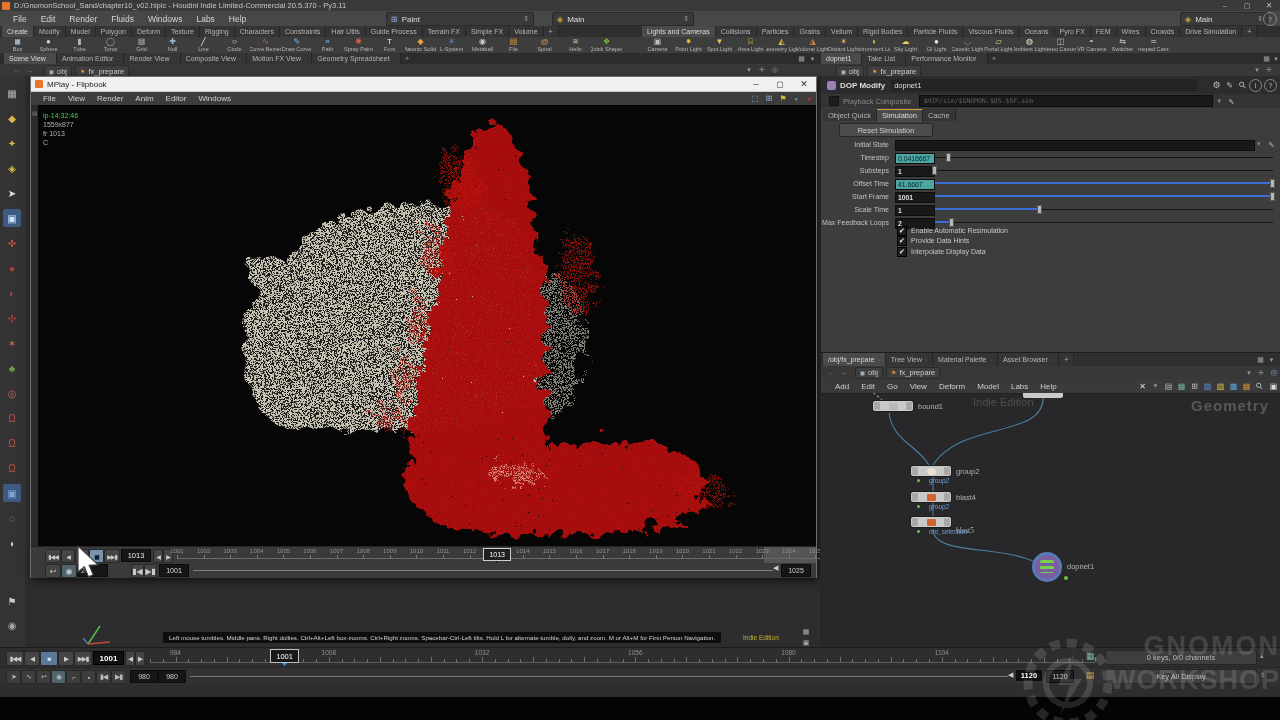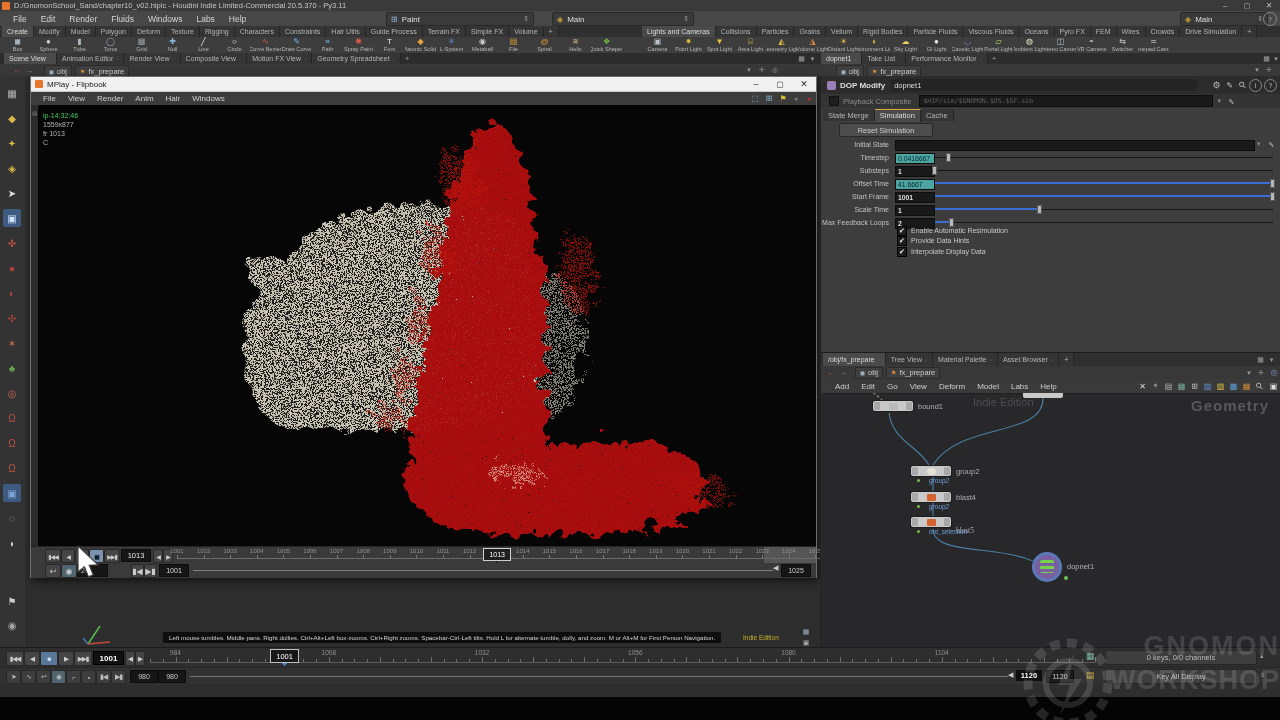--- a/index.html
+++ b/index.html
@@ -388,21 +388,21 @@
       <span class="glyph" style="width:24px;font-size:9px;color:#333;">–</span>
       <span class="glyph" style="width:24px;font-size:8px;color:#333;">▢</span>
       <span class="glyph" style="width:24px;font-size:9px;color:#333;">✕</span>
     </div>
     <div class="flexrow" style="height:13px;background:#3c3c3c;border-bottom:1px solid #272727;">
       <div id="mplay-menus" class="flexrow" style="font-size:8px;color:#cfcfcf;margin-left:6px;">
           <div style="padding: 0px 6px;">File</div>
           <div style="padding: 0px 6px;">View</div>
           <div style="padding: 0px 6px;">Render</div>
           <div style="padding: 0px 6px;">Anim</div>
-          <div style="padding: 0px 6px;">Hair</div>
+          <div style="padding: 0px 6px;">Editor</div>
           <div style="padding: 0px 6px;">Windows</div>
         </div>
       <span style="flex:1"></span>
       <span class="glyph" style="width:14px;font-size:8px;color:#8fb3d9;">⬚</span>
       <span class="glyph" style="width:14px;font-size:8px;color:#8fb3d9;">⊞</span>
       <span class="glyph" style="width:14px;font-size:8px;color:#d9c23a;">⚑</span>
       <span class="glyph" style="width:12px;font-size:7px;color:#777;">●</span>
       <span class="glyph" style="width:14px;font-size:7px;color:#b03030;">●</span>
     </div>
     <div style="height:1px;background:#2f8f46;"></div>
@@ -570,21 +570,21 @@
       <span class="glyph" style="width:11px;height:11px;border:1px solid #888;border-radius:50%;font-size:7px;color:#bbb;margin-right:4px;">?</span>
     </div>
     <div class="abs flexrow" style="left:0;top:18px;width:460px;height:14px;background:#343434;">
       <span style="width:8px;height:8px;background:#1e1e1e;border:1px solid #111;margin:0 4px 0 8px;"></span>
       <span style="font-size:7.5px;color:#8a8a8a;">Playback Composite</span>
       <span class="field" style="margin-left:8px;width:286px;height:10px;color:#5f5f5f;font-family:'DejaVu Sans Mono',monospace;font-size:6.5px;">$HIP/sim/$GNOMON.$OS.$SF.sim</span>
       <span class="glyph" style="width:12px;font-size:7px;color:#888;">▾</span>
       <span class="glyph" style="width:12px;font-size:8px;color:#888;">⬉</span>
     </div>
     <div id="dop-tabs" class="abs flexrow" style="left:2px;top:33px;height:12px;">
-        <div class="tab" style="font-size: 7.5px; border-top: none;">State Merge</div>
+        <div class="tab" style="font-size: 7.5px; border-top: none;">Object Quick</div>
         <div class="tab active" style="font-size: 7.5px; border-top: 1px solid rgb(217, 162, 58);">Simulation</div>
         <div class="tab" style="font-size: 7.5px; border-top: none;">Cache</div>
       </div>
     <div class="abs btn" style="left:18px;top:47px;width:92px;height:12px;font-size:7.5px;background:#4d4d4d;">Reset Simulation</div>
     <div id="dop-params">
         <div style="position: absolute; left: 0px; top: 63px; width: 460px; height: 12px;">
           <div style="position: absolute; left: 0px; top: 2px; width: 68px; text-align: right; font-size: 7px; color: rgb(194, 194, 194); white-space: nowrap;">Initial State</div>
           <div style="position: absolute; left: 74px; top: 1px; width: 358px; height: 9px; background: rgb(25, 25, 25); border: 1px solid rgb(13, 13, 13);"></div>
           <div style="position: absolute; left: 436px; top: 1px; font-size: 7px; color: rgb(136, 136, 136);">▾</div>
           <div style="position: absolute; left: 447px; top: 1px; font-size: 8px; color: rgb(136, 136, 136);">⬉</div>

